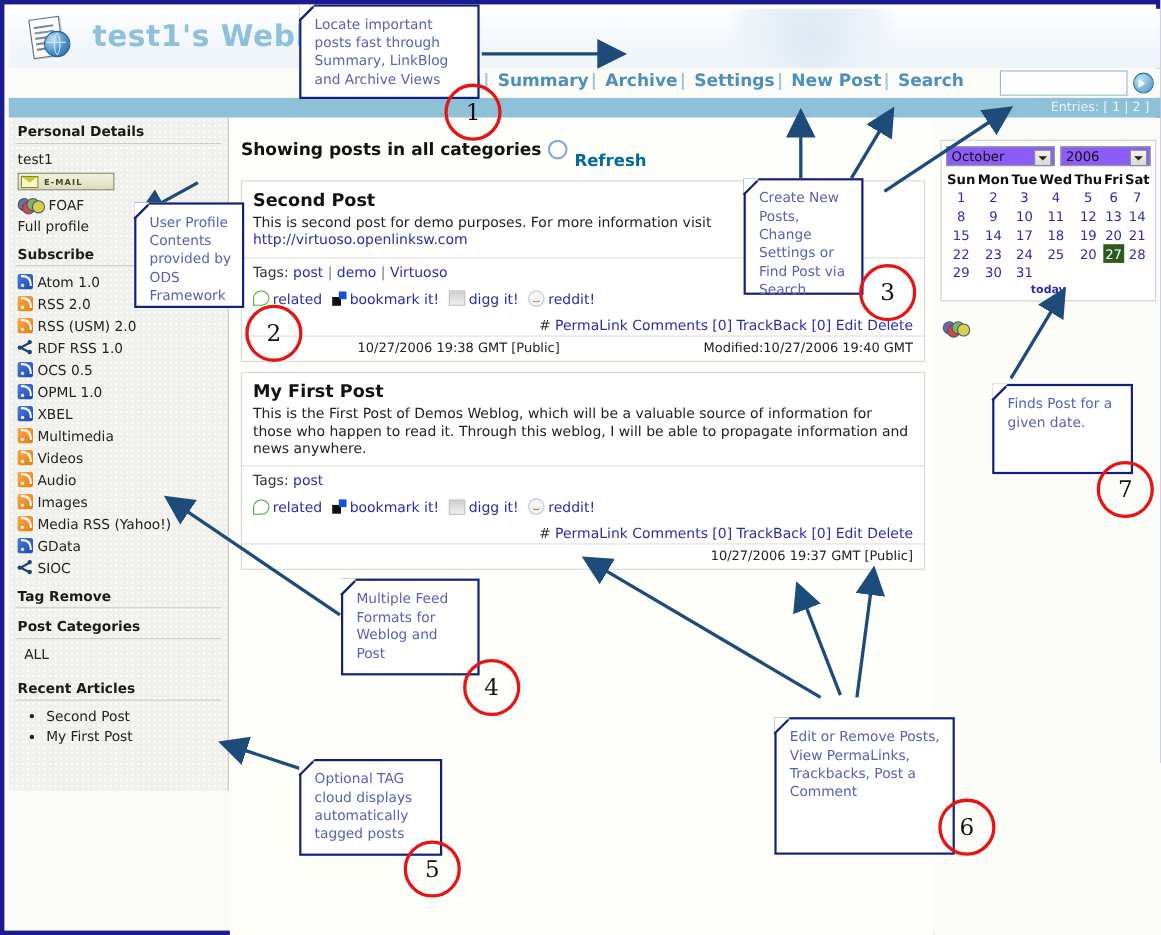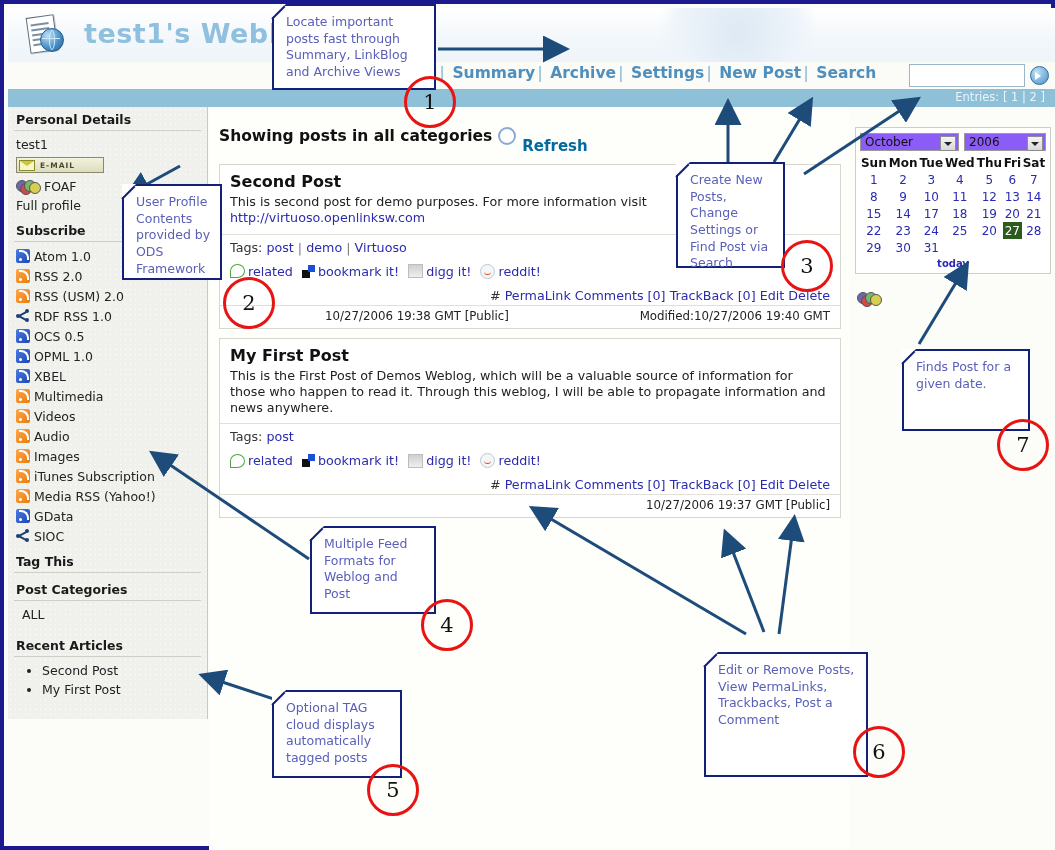--- a/index.html
+++ b/index.html
@@ -252,43 +252,39 @@
         <div class="sb-item">
           <div class="rssico orange"></div>
           <span>Audio</span>
         </div>
         <div class="sb-item">
           <div class="rssico orange"></div>
           <span>Images</span>
         </div>
         <div class="sb-item">
           <div class="rssico orange"></div>
-          <span>iTunes Subscription</span>
-        </div>
-        <div class="sb-item">
-          <div class="rssico orange"></div>
           <span>Media RSS (Yahoo!)</span>
         </div>
         <div class="sb-item">
           <div class="rssico blue"></div>
           <span>GData</span>
         </div>
         <div class="sb-item">
           <div class="sioc">
             <i></i>
             <i></i>
             <i></i>
             <b></b>
             <b class="b2"></b>
           </div>
           <span>SIOC</span>
         </div>
       </div>
 
-    <div class="sb-head" style="padding-top:8px">Tag This</div>
+    <div class="sb-head" style="padding-top:8px">Tag Remove</div>
     <div class="sb-rule"></div>
 
     <div class="sb-head">Post Categories</div>
     <div class="sb-rule"></div>
     <div class="sb-txt" style="padding-left:14px">ALL</div>
 
     <div class="sb-head" style="padding-top:14px">Recent Articles</div>
     <div class="sb-rule"></div>
     <ul class="recent-ul">
       <li>Second Post</li>

